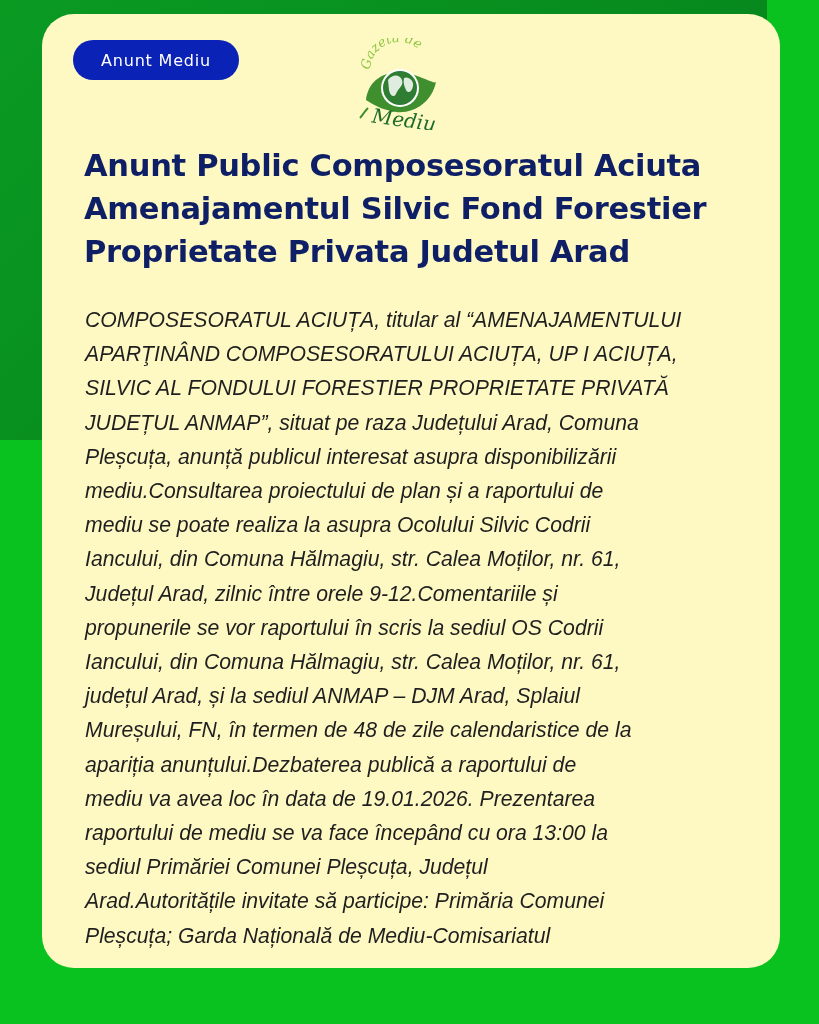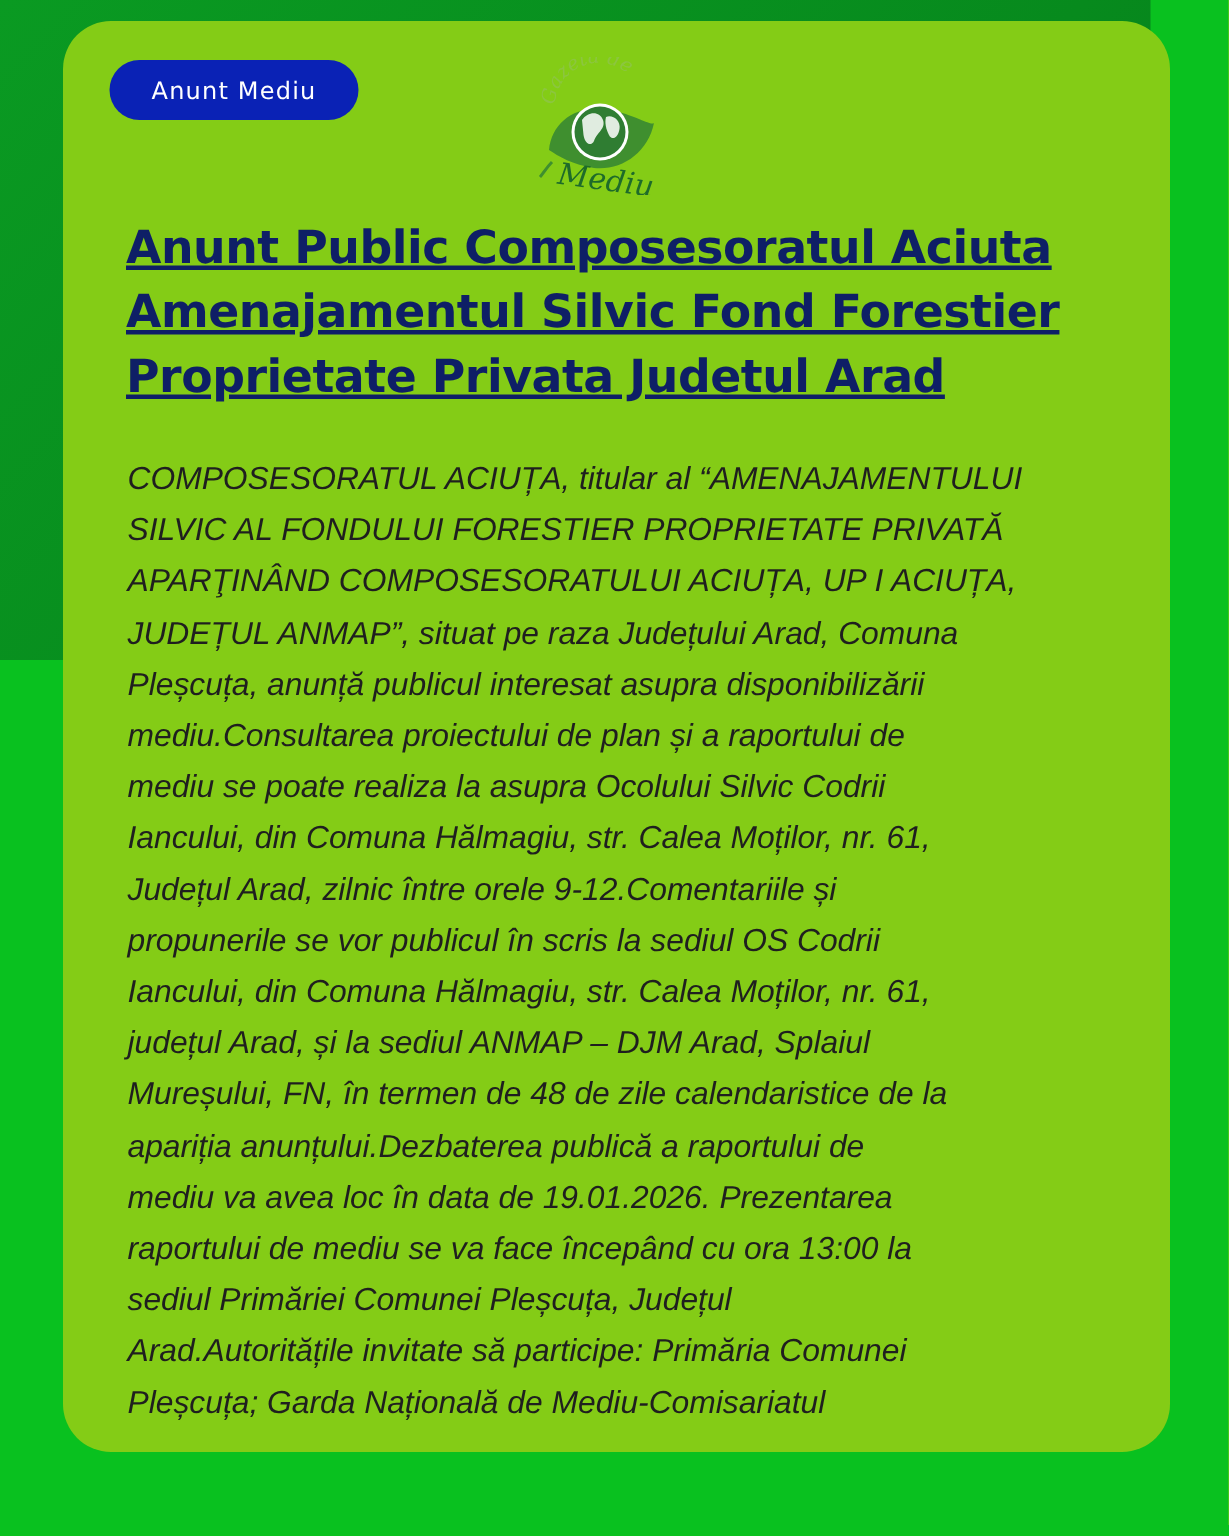--- a/index.html
+++ b/index.html
@@ -7,35 +7,35 @@
     width: 819px; height: 1024px; overflow: hidden; position: relative;
     background: #09c11f;
     font-family: "Liberation Sans", sans-serif;
   }
   .bg-dark {
     position: absolute; left: 0; top: 0; width: 767px; height: 440px;
     background: linear-gradient(135deg, #0a9a22 0%, #078a1d 60%, #06781a 100%);
   }
   .card {
     position: absolute; left: 42px; top: 14px; width: 738px; height: 954px;
-    background: #84cc16; border-radius: 32px; overflow: hidden;
+    background: #fef9c3; border-radius: 32px; overflow: hidden;
   }
   .badge {
     position: absolute; left: 31px; top: 26px; width: 166px; height: 40px;
     background: #0a22b5; border-radius: 20px; color: #ffffff;
     font-family: "DejaVu Sans", sans-serif; font-size: 16px; letter-spacing: 0.8px;
     display: flex; align-items: center; justify-content: center;
   }
   .logo {
     position: absolute; left: 316px; top: 24px; width: 82px; height: 92px;
   }
   .title {
     position: absolute; left: 42px; top: 130px; width: 670px; margin: 0;
     font-family: "DejaVu Sans", sans-serif; font-weight: bold;
-    font-size: 30.5px; line-height: 43px; color: #0e1f66; letter-spacing: -0.3px; text-decoration: underline;
+    font-size: 30.5px; line-height: 43px; color: #0e1f66; letter-spacing: -0.3px;
   }
   .body-text {
     position: absolute; left: 43px; top: 289px; width: 660px; margin: 0;
     font-family: "Liberation Sans", sans-serif;
     font-size: 21.2px; line-height: 34.2px; color: #1f1f1f; font-style: italic;
   }
   .body-text span { display: block; white-space: nowrap; }
 </style>
 </head>
 <body>
@@ -67,29 +67,29 @@
   </div>
 
   <h1 class="title">
     <span style="display:block">Anunt Public Composesoratul Aciuta</span>
     <span style="display:block">Amenajamentul Silvic Fond Forestier</span>
     <span style="display:block">Proprietate Privata Judetul Arad</span>
   </h1>
 
   <div class="body-text">
     <span>COMPOSESORATUL ACIUȚA, titular al “AMENAJAMENTULUI</span>
+    <span>APARŢINÂND COMPOSESORATULUI ACIUȚA, UP I ACIUȚA,</span>
     <span>SILVIC AL FONDULUI FORESTIER PROPRIETATE PRIVATĂ</span>
-    <span>APARŢINÂND COMPOSESORATULUI ACIUȚA, UP I ACIUȚA,</span>
     <span>JUDEȚUL ANMAP”, situat pe raza Județului Arad, Comuna</span>
     <span>Pleșcuța, anunță publicul interesat asupra disponibilizării</span>
     <span>mediu.Consultarea proiectului de plan și a raportului de</span>
     <span>mediu se poate realiza la asupra Ocolului Silvic Codrii</span>
     <span>Iancului, din Comuna Hălmagiu, str. Calea Moților, nr. 61,</span>
     <span>Județul Arad, zilnic între orele 9-12.Comentariile și</span>
-    <span>propunerile se vor publicul în scris la sediul OS Codrii</span>
+    <span>propunerile se vor raportului în scris la sediul OS Codrii</span>
     <span>Iancului, din Comuna Hălmagiu, str. Calea Moților, nr. 61,</span>
     <span>județul Arad, și la sediul ANMAP – DJM Arad, Splaiul</span>
     <span>Mureșului, FN, în termen de 48 de zile calendaristice de la</span>
     <span>apariția anunțului.Dezbaterea publică a raportului de</span>
     <span>mediu va avea loc în data de 19.01.2026. Prezentarea</span>
     <span>raportului de mediu se va face începând cu ora 13:00 la</span>
     <span>sediul Primăriei Comunei Pleșcuța, Județul</span>
     <span>Arad.Autoritățile invitate să participe: Primăria Comunei</span>
     <span>Pleșcuța; Garda Națională de Mediu-Comisariatul</span>
   </div>

